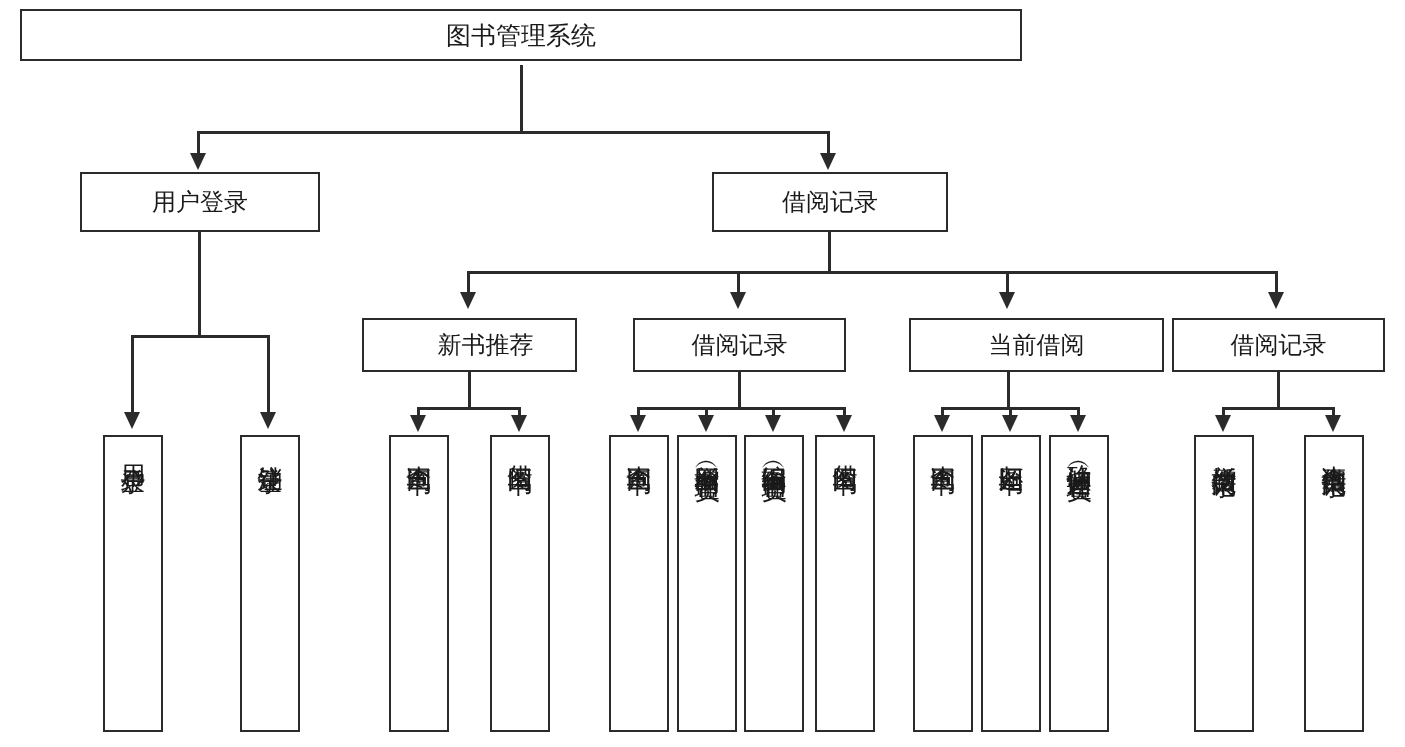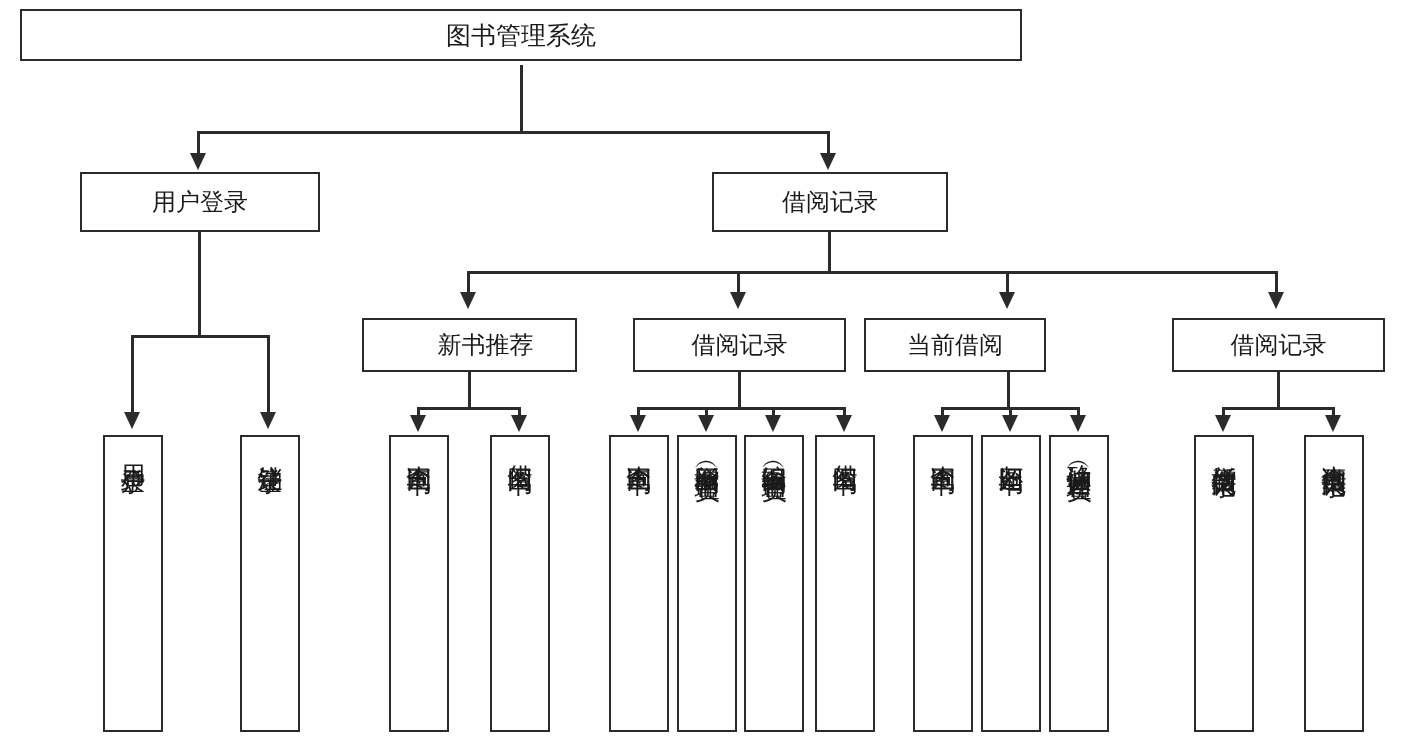--- a/index.html
+++ b/index.html
@@ -117,21 +117,21 @@
   <div class="arrow-head" style="left:999px; top:292px;"></div>
   <div class="conn v" style="left:1275px; top:271px; width:3px; height:23px;"></div>
   <div class="arrow-head" style="left:1268px; top:292px;"></div>
 
   <div class="node branch-node" style="left:362px; top:318px; width:215px; height:54px;padding-left:32px;">
     <span>新书推荐</span>
   </div>
   <div class="node branch-node" style="left:633px; top:318px; width:213px; height:54px;">
     <span>借阅记录</span>
   </div>
-  <div class="node branch-node" style="left:864px; top:318px; width:182px; height:54px;justify-content:center;">
+  <div class="node branch-node" style="left:909px; top:318px; width:255px; height:54px;justify-content:center;">
     <span>当前借阅</span>
   </div>
   <div class="node branch-node" style="left:1172px; top:318px; width:213px; height:54px;">
     <span>借阅记录</span>
   </div>
 
   <div class="conn v" style="left:468px; top:372px; width:3px; height:38px;"></div>
   <div class="conn h" style="left:417px; top:407px; width:104px; height:3px;"></div>
   <div class="conn v" style="left:417px; top:407px; width:3px; height:10px;"></div>
   <div class="arrow-head" style="left:410px; top:415px;"></div>

